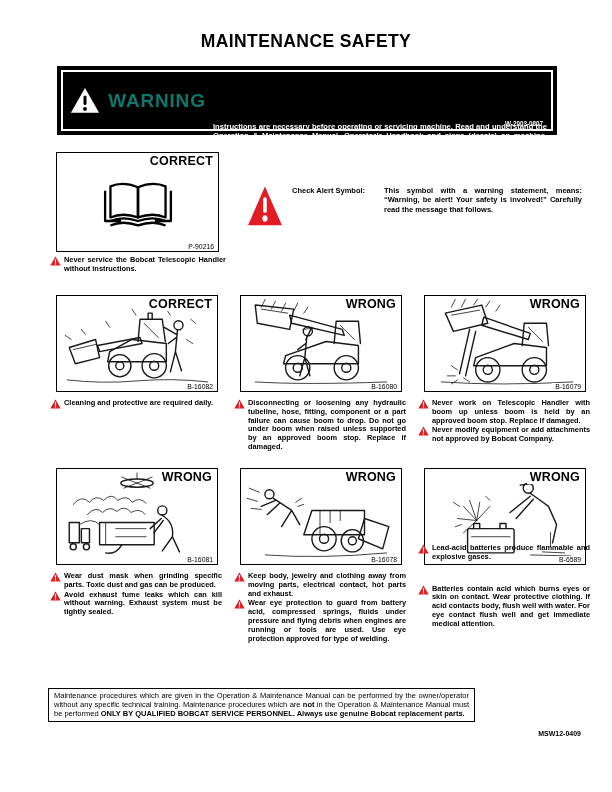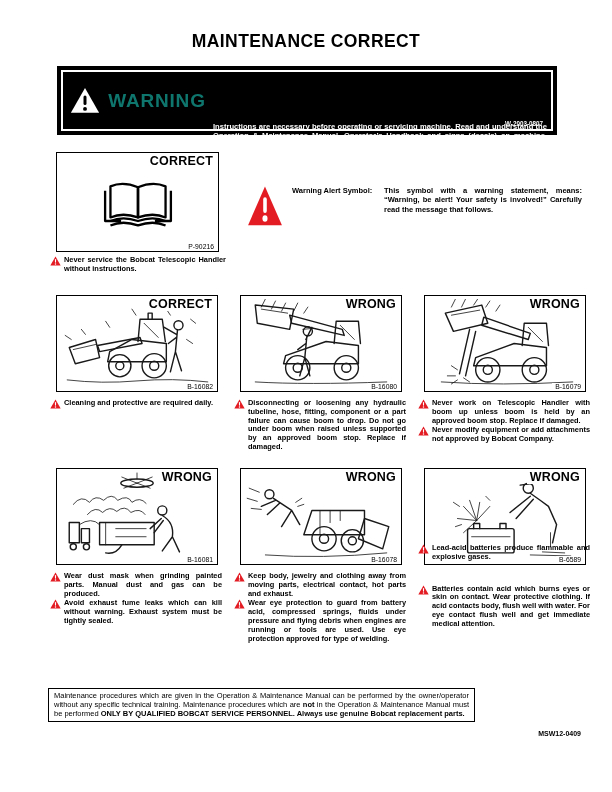--- a/index.html
+++ b/index.html
@@ -62,21 +62,21 @@
     <symbol id="tri-white" viewBox="0 0 100 90" preserveAspectRatio="none">
       <path d="M50 3 L97 86 L3 86 Z" fill="#fff"></path>
       <rect x="45" y="28" width="10" height="32" rx="5" fill="#000"></rect>
       <circle cx="50" cy="73" r="6.5" fill="#000"></circle>
     </symbol>
   </defs>
 </svg>
 
 <div class="page">
 
-  <div class="title">MAINTENANCE CORRECT</div>
+  <div class="title">MAINTENANCE SAFETY</div>
 
   <div class="banner">
     <div class="banner-inner">
       <div class="banner-left">
         <svg width="30" height="27" viewBox="0 0 100 90">
             <use href="#tri-white"></use>
           </svg>
         <span class="warning-word">WARNING</span>
       </div>
       <div class="banner-text">
@@ -109,21 +109,21 @@
           <use href="#tri-red"></use>
         </svg>
       <p>Never service the Bobcat Telescopic Handler without instructions.</p>
     </div>
   </div>
 
   <svg class="alert-tri-big" viewBox="0 0 100 90" preserveAspectRatio="none">
       <use href="#tri-red"></use>
     </svg>
   <div class="alert-row">
-    <span class="alert-label">Warning Alert Symbol:</span>
+    <span class="alert-label">Check Alert Symbol:</span>
     <span class="alert-text">This symbol with a warning statement, means: “Warning, be alert! Your safety is involved!” Carefully read the message that follows.</span>
   </div>
 
   <div class="fig-box" style="left:56px; top:295px; width:162px; height:97px;">
     <div class="fig-art">
       <svg viewBox="0 0 150 88" preserveAspectRatio="xMidYMid meet">
         <g class="sketch">
           <path class="thin" d="M6 80 Q40 84 75 81 T145 82"></path>
           <path d="M8 48 L34 40 L38 58 L14 64 Z"></path>
             <path class="thin" d="M12 50 L34 45"></path>
@@ -248,21 +248,21 @@
       </svg>
     </div>
     <span class="fig-label">WRONG</span>
     <span class="fig-code">B-16081</span>
   </div>
   <div class="cap-group" style="left:50px; top:572px; width:172px;">
     <div class="cap">
       <svg class="cap-tri" viewBox="0 0 100 90">
           <use href="#tri-red"></use>
         </svg>
-      <p>Wear dust mask when grinding painted parts. Manual dust and gas can be produced.</p>
+      <p>Wear dust mask when grinding specific parts. Toxic dust and gas can be produced.</p>
     </div>
     <div class="cap">
       <svg class="cap-tri" viewBox="0 0 100 90">
           <use href="#tri-red"></use>
         </svg>
       <p>Avoid exhaust fume leaks which can kill without warning. Exhaust system must be tightly sealed.</p>
     </div>
   </div>
 
   <div class="fig-box" style="left:240px; top:468px; width:162px; height:97px;">

